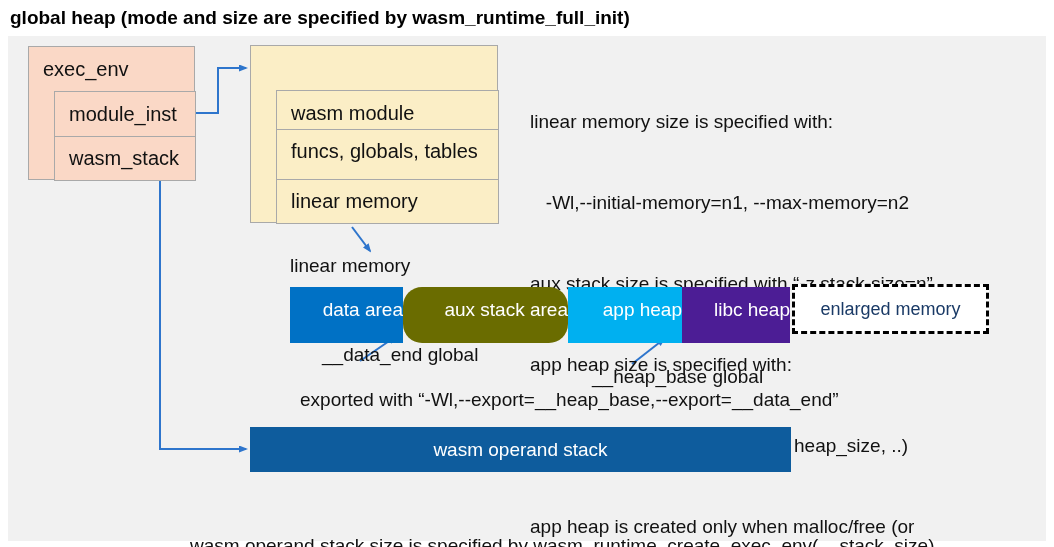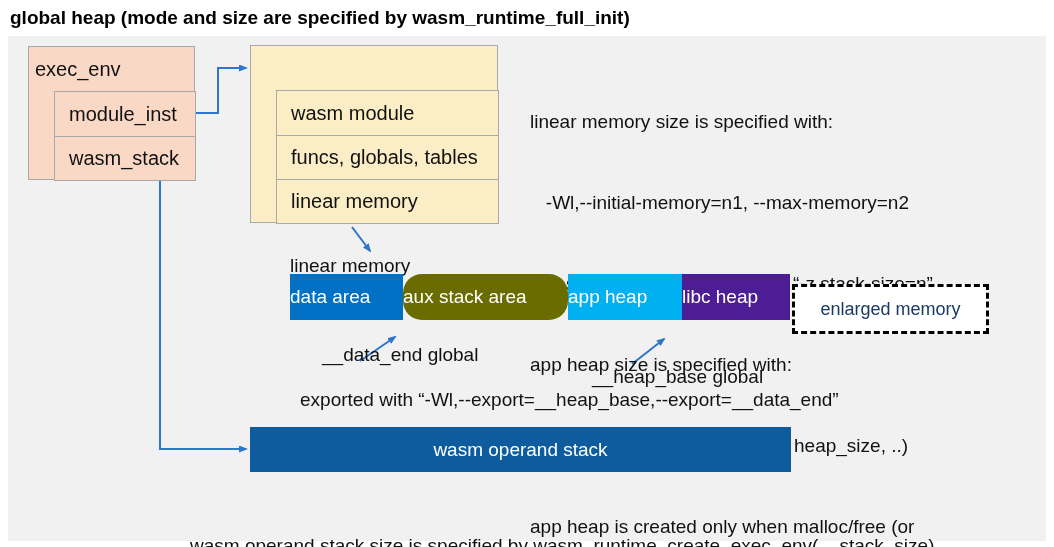--- a/index.html
+++ b/index.html
@@ -7,38 +7,38 @@
         font-family:"Liberation Sans", sans-serif;color:#111111;overflow:hidden;}
   .title{position:absolute;left:10px;top:7px;font-size:19px;font-weight:bold;color:#000;}
   .canvas{position:absolute;left:8px;top:36px;width:1038px;height:505px;background:#f1f1f1;}
   .arrows{position:absolute;left:0;top:0;width:1054px;height:547px;pointer-events:none;}
 
   
   .sbox{position:absolute;border:1px solid #a9a9a9;box-sizing:border-box;}
   .exec{left:28px;top:46px;width:167px;height:134px;background:#fad8c6;}
   .inst{left:250px;top:45px;width:248px;height:178px;background:#fbeec6;}
   .sbox .hdr{position:absolute;left:0;top:0;right:0;height:45px;line-height:45px;
-             padding-left:6px;font-size:20px;box-sizing:border-box;}
+             padding-left:14px;font-size:20px;box-sizing:border-box;}
   .srow{position:absolute;border:1px solid #a9a9a9;box-sizing:border-box;
         padding-left:14px;font-size:20px;}
   .exec .srow{left:25px;width:142px;background:#fad8c6;}
   .inst .srow{left:25px;width:223px;background:#fbeec6;}
   .exec .r0{top:44px;height:46px;line-height:44px;}
   .exec .r1{top:89px;height:45px;line-height:43px;}
   .inst .r0{top:44px;height:46px;line-height:44px;}
-  .inst .r1{top:89px;height:53px;line-height:43px;}
+  .inst .r1{top:83px;height:53px;line-height:43px;}
   .inst .r2{top:133px;height:45px;line-height:43px;}
 
   
   .notes{position:absolute;left:530px;top:54px;width:512px;font-size:19px;
          line-height:27px;white-space:pre-wrap;color:#111;}
 
   
   .lm-label{position:absolute;left:290px;top:255px;font-size:19px;}
-  .seg{position:absolute;top:274px;height:46px;line-height:46px;text-align:left;
+  .seg{position:absolute;top:287px;height:56px;line-height:46px;text-align:right;
        color:#ffffff;font-size:19px;box-sizing:border-box;}
   .seg0{left:290px;width:113px;}
   .seg1{left:403px;width:165px;border-radius:19px;}
   .seg2{left:568px;width:114px;}
   .seg3{left:682px;width:108px;}
   .enlarged{position:absolute;left:792px;top:284px;width:197px;height:50px;
             background:#ffffff;border:3px dashed #000000;box-sizing:border-box;
             text-align:center;line-height:44px;font-size:18px;}
 
   

